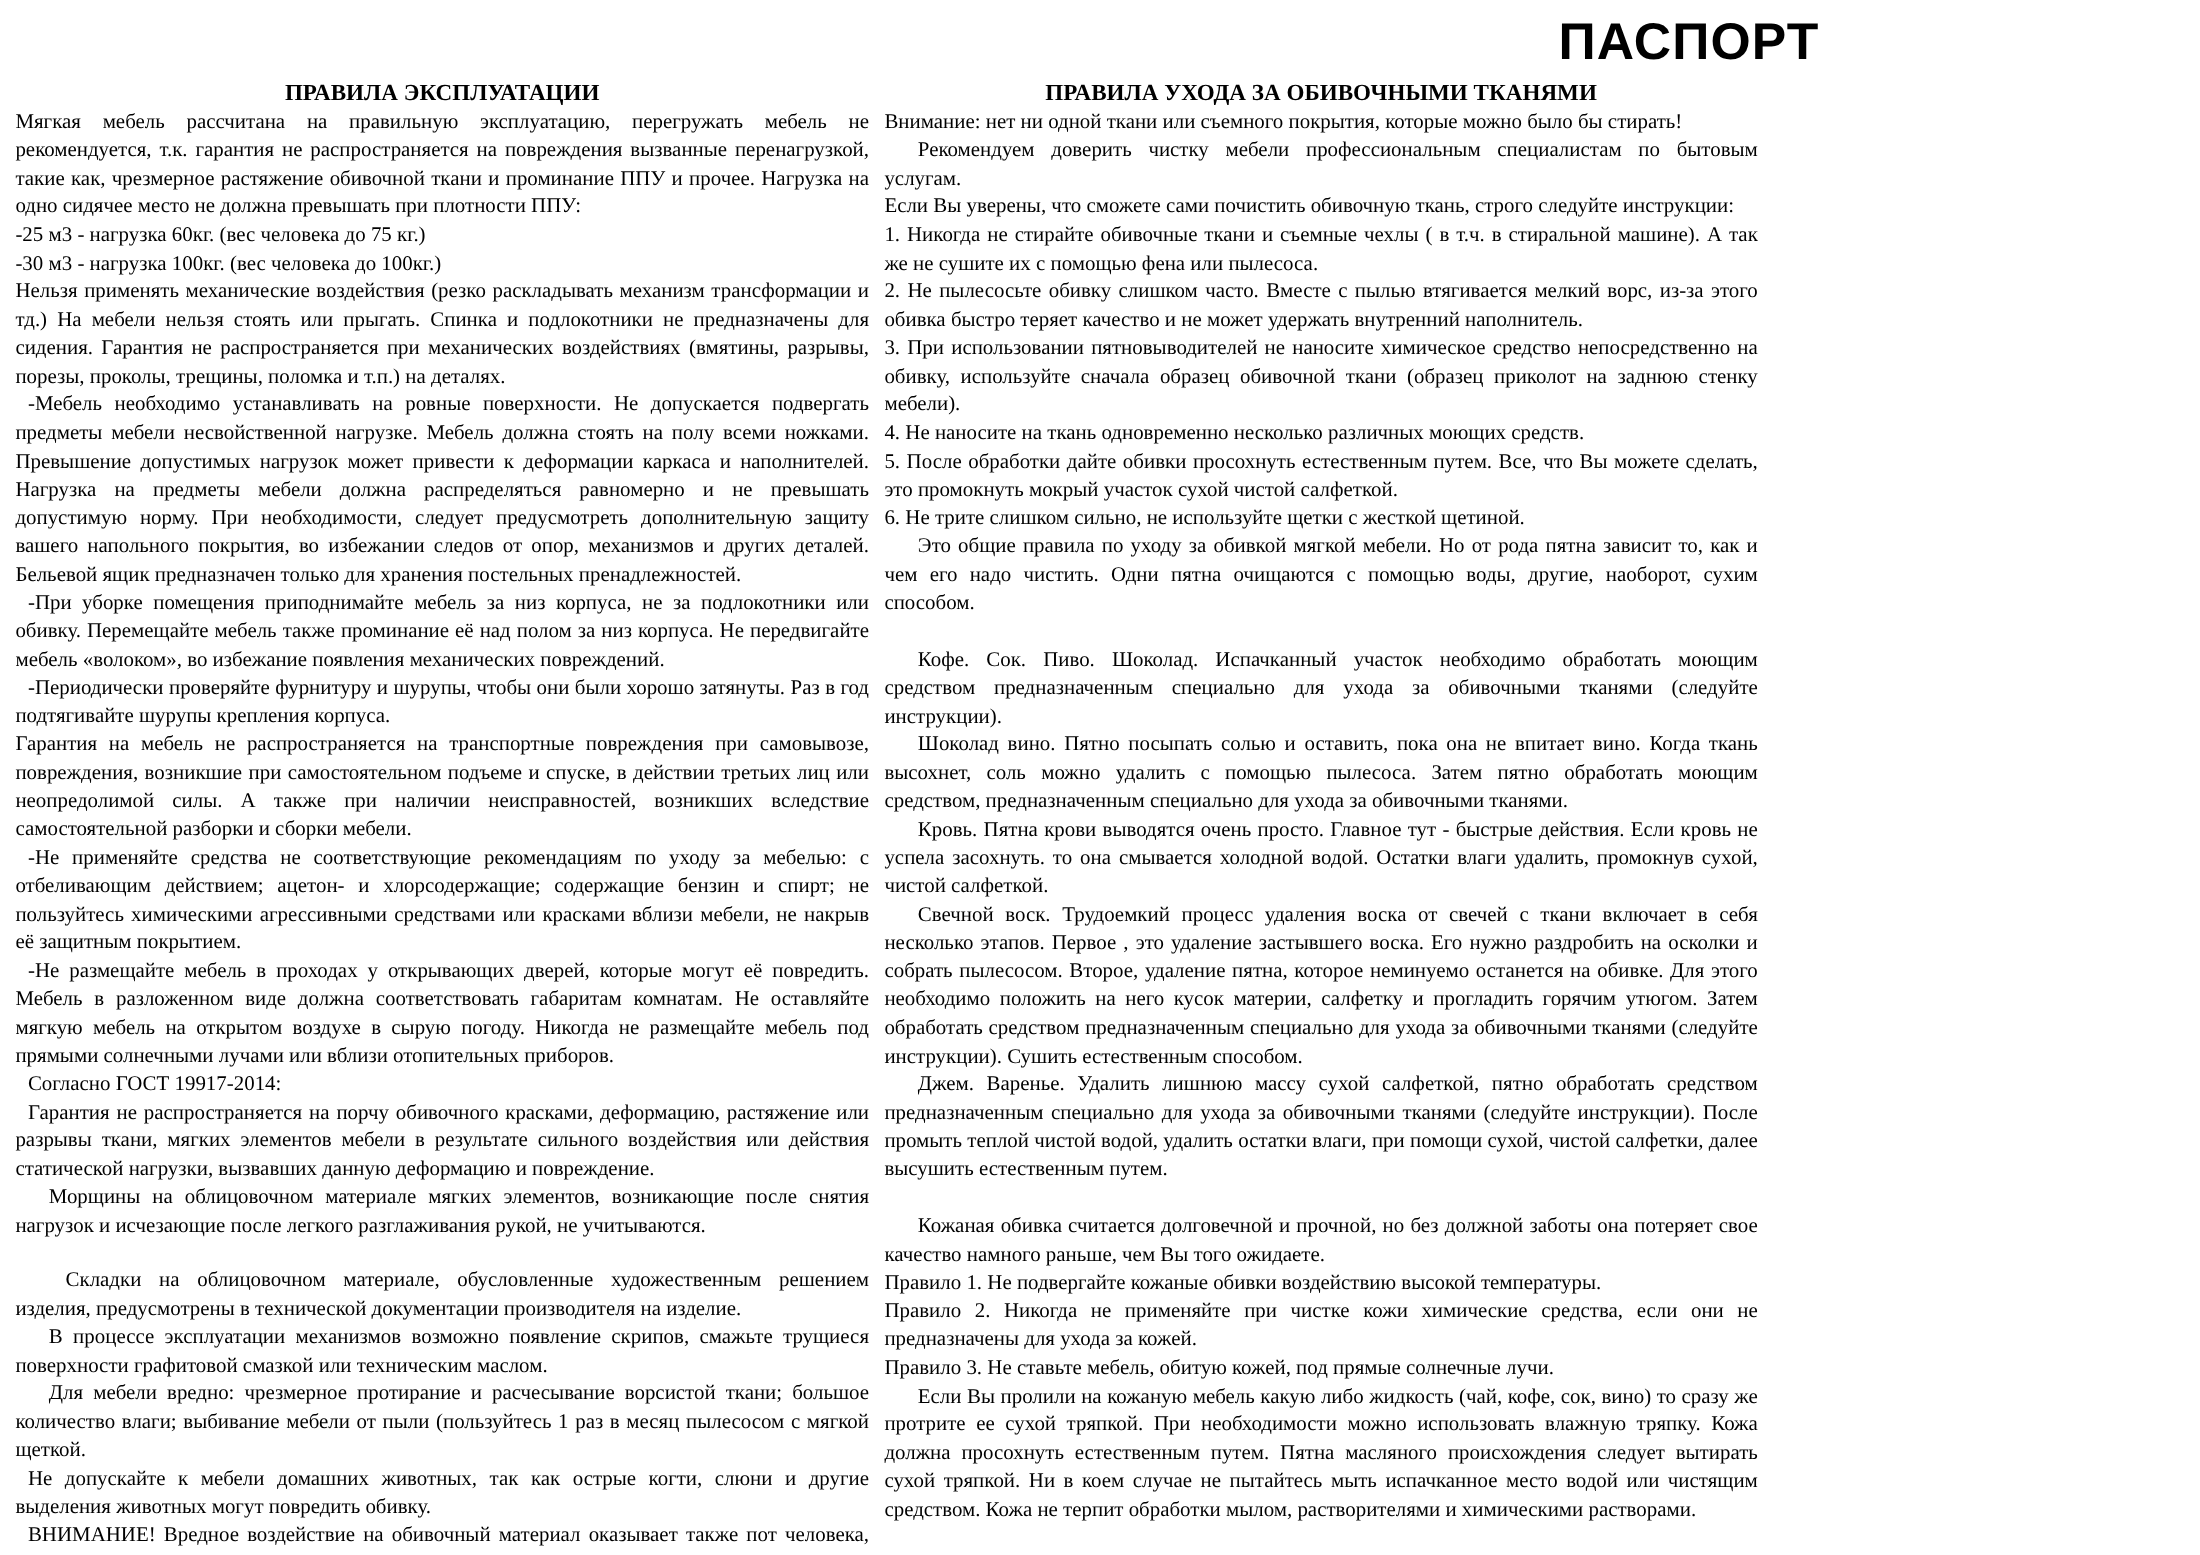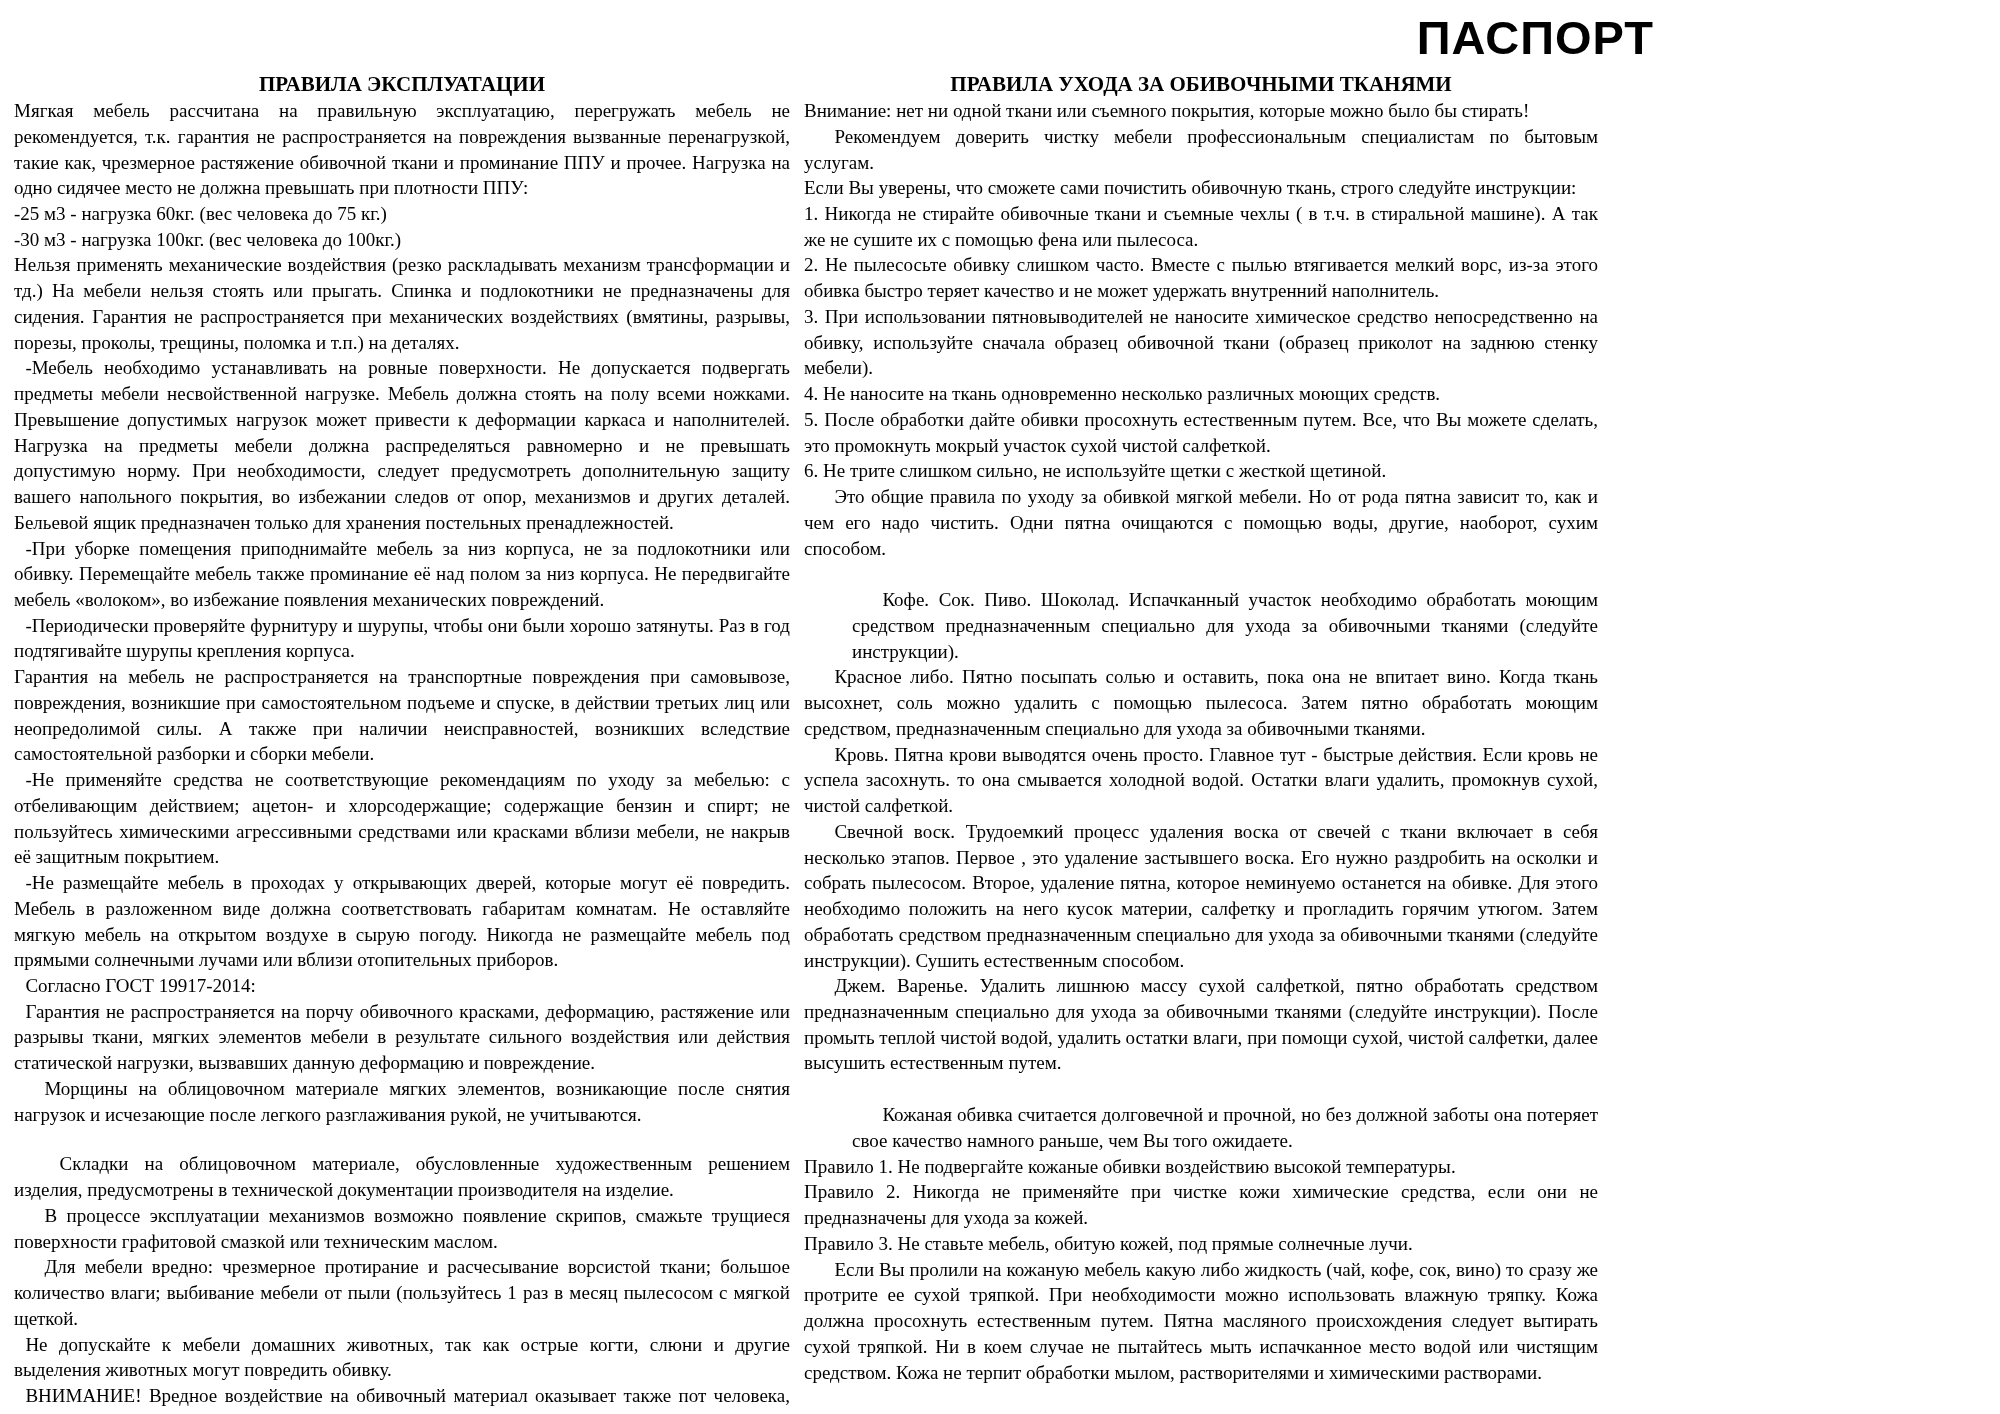--- a/index.html
+++ b/index.html
@@ -20,21 +20,21 @@
   section { margin:0; }
   h2.section-heading {
     font-size:21px; font-weight:bold; text-align:center;
     margin:0; line-height:1.35;
   }
   p { margin:0; }
   p b { font-weight:normal; }
   .indent-sm { text-indent:0.6em; }
   .indent     { text-indent:1.6em; }
   .indent-lg  { text-indent:2.4em;margin-top:24px; }
-  .gap { margin-top:26px;margin-left:48px; }
+  .gap { margin-top:26px; }
 </style>
 </head>
 <body>
 
 <div class="page">
   <h1 class="doc-title">ПАСПОРТ</h1>
   <div class="columns">
     <div class="col col-left" id="col-left">
   <section>
     <h2 class="section-heading">ПРАВИЛА ЭКСПЛУАТАЦИИ</h2>
@@ -69,21 +69,21 @@
             <p class="indent">Рекомендуем доверить чистку мебели профессиональным специалистам по бытовым услугам.</p>
             <p>Если Вы уверены, что сможете сами почистить обивочную ткань, строго следуйте инструкции:</p>
             <p>1. Никогда не стирайте обивочные ткани и съемные чехлы ( в т.ч. в стиральной машине). А так же не сушите их с помощью фена или пылесоса.</p>
             <p>2. Не пылесосьте обивку слишком часто. Вместе с пылью втягивается мелкий ворс, из-за этого обивка быстро теряет качество и не может удержать внутренний наполнитель.</p>
             <p>3. При использовании пятновыводителей не наносите химическое средство непосредственно на обивку, используйте сначала образец обивочной ткани (образец приколот на заднюю стенку мебели).</p>
             <p>4. Не наносите на ткань одновременно несколько различных моющих средств.</p>
             <p>5. После обработки дайте обивки просохнуть естественным путем. Все, что Вы можете сделать, это промокнуть мокрый участок сухой чистой салфеткой.</p>
             <p>6. Не трите слишком сильно, не используйте щетки с жесткой щетиной.</p>
             <p class="indent">Это общие правила по уходу за обивкой мягкой мебели. Но от рода пятна зависит то, как и чем его надо чистить. Одни пятна очищаются с помощью воды, другие, наоборот, сухим способом.</p>
             <p class="gap indent"><b>Кофе. Сок. Пиво. Шоколад.</b><span> Испачканный участок необходимо обработать моющим средством предназначенным специально для ухода за обивочными тканями (следуйте инструкции).</span></p>
-            <p class="indent"><b>Красное либо.</b><span> Пятно посыпать солью и оставить, пока она не впитает вино. Когда ткань высохнет, соль можно удалить с помощью пылесоса. Затем пятно обработать моющим средством, предназначенным специально для ухода за обивочными тканями.</span></p>
+            <p class="indent"><b>Шоколад вино.</b><span> Пятно посыпать солью и оставить, пока она не впитает вино. Когда ткань высохнет, соль можно удалить с помощью пылесоса. Затем пятно обработать моющим средством, предназначенным специально для ухода за обивочными тканями.</span></p>
             <p class="indent"><b>Кровь.</b><span> Пятна крови выводятся очень просто. Главное тут - быстрые действия. Если кровь не успела засохнуть. то она смывается холодной водой. Остатки влаги удалить, промокнув сухой, чистой салфеткой.</span></p>
             <p class="indent"><b>Свечной воск.</b><span> Трудоемкий процесс удаления воска от свечей с ткани включает в себя несколько этапов. Первое , это удаление застывшего воска. Его нужно раздробить на осколки и собрать пылесосом. Второе, удаление пятна, которое неминуемо останется на обивке. Для этого необходимо положить на него кусок материи, салфетку и прогладить горячим утюгом. Затем обработать средством предназначенным специально для ухода за обивочными тканями (следуйте инструкции). Сушить естественным способом.</span></p>
             <p class="indent"><b>Джем. Варенье.</b><span> Удалить лишнюю массу сухой салфеткой, пятно обработать средством предназначенным специально для ухода за обивочными тканями (следуйте инструкции). После промыть теплой чистой водой, удалить остатки влаги, при помощи сухой, чистой салфетки, далее высушить естественным путем.</span></p>
             <p class="gap indent">Кожаная обивка считается долговечной и прочной, но без должной заботы она потеряет свое качество намного раньше, чем Вы того ожидаете.</p>
             <p><b>Правило 1.</b><span> Не подвергайте кожаные обивки воздействию высокой температуры.</span></p>
             <p><b>Правило 2.</b><span> Никогда не применяйте при чистке кожи химические средства, если они не предназначены для ухода за кожей.</span></p>
             <p><b>Правило 3.</b><span> Не ставьте мебель, обитую кожей, под прямые солнечные лучи.</span></p>
             <p class="indent">Если Вы пролили на кожаную мебель какую либо жидкость (чай, кофе, сок, вино) то сразу же протрите ее сухой тряпкой. При необходимости можно использовать влажную тряпку. Кожа должна просохнуть естественным путем. Пятна масляного происхождения следует вытирать сухой тряпкой. Ни в коем случае не пытайтесь мыть испачканное место водой или чистящим средством. Кожа не терпит обработки мылом, растворителями и химическими растворами.</p>
           </div>
   </section>

